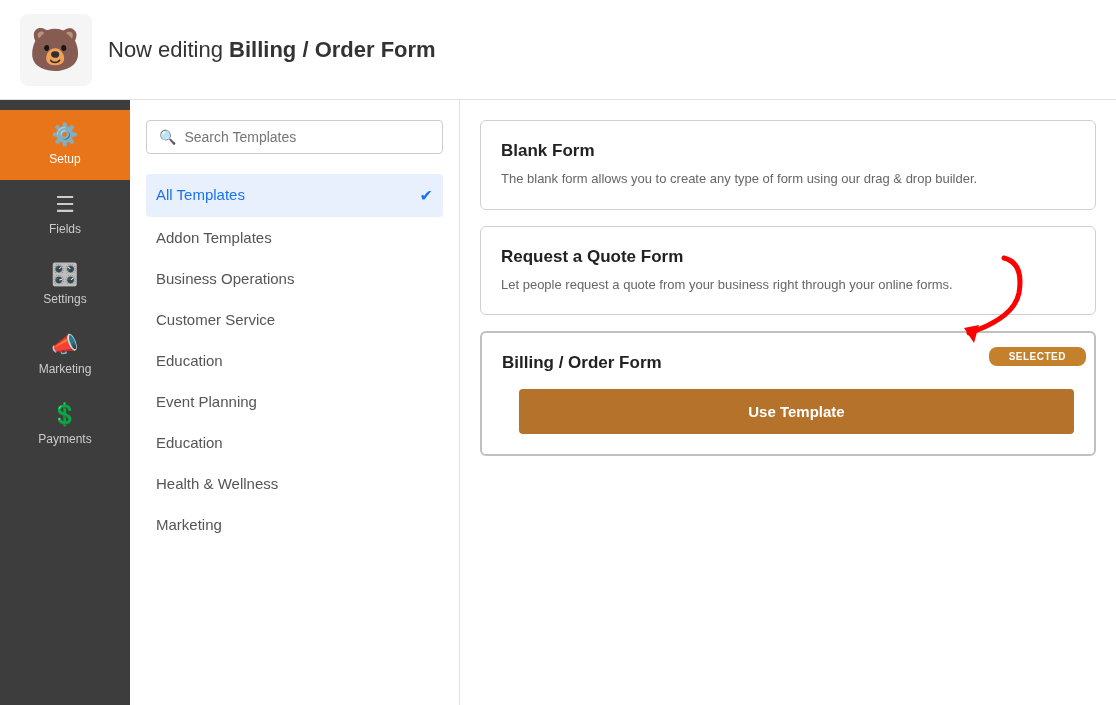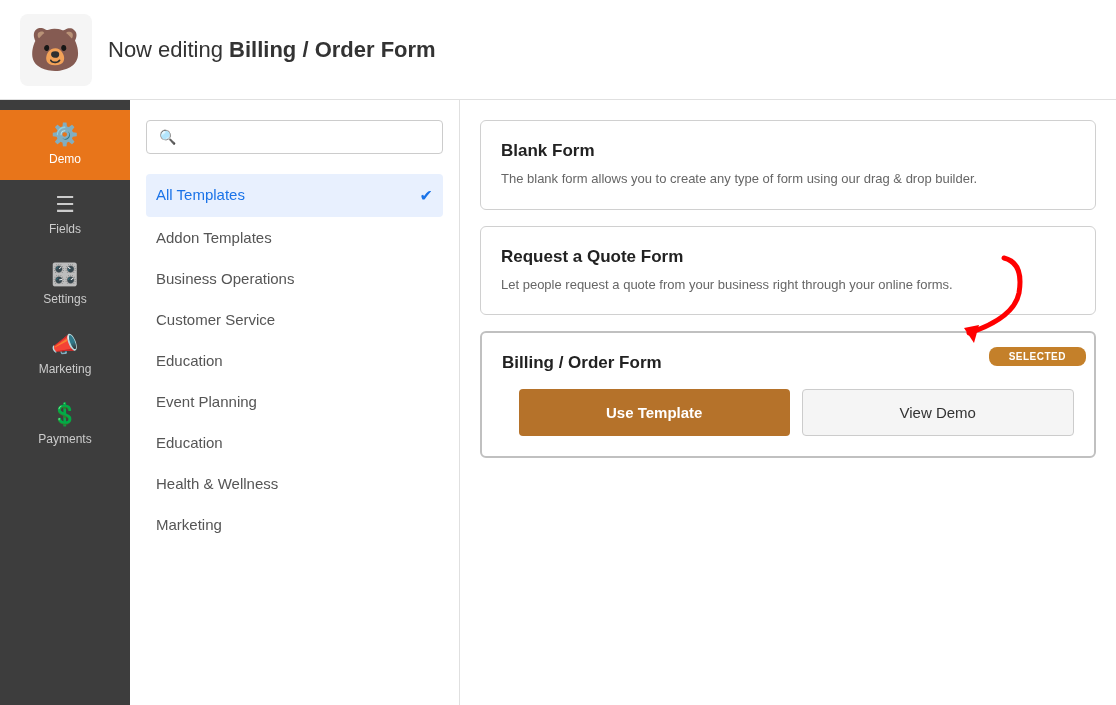--- a/index.html
+++ b/index.html
@@ -226,21 +226,21 @@
   <div class="header-title">
     <span>Now editing </span><strong>Billing / Order Form</strong>
   </div>
 </div>
 
 <div class="main-body">
 
   <div class="sidebar">
     <div class="sidebar-item active">
       <span class="sidebar-icon">⚙️</span>
-      <span class="sidebar-label">Demo</span>
+      <span class="sidebar-label">Setup</span>
     </div>
     <div class="sidebar-item">
       <span class="sidebar-icon">☰</span>
       <span class="sidebar-label">Fields</span>
     </div>
     <div class="sidebar-item">
       <span class="sidebar-icon">🎛️</span>
       <span class="sidebar-label">Settings</span>
     </div>
     <div class="sidebar-item">
@@ -249,20 +249,21 @@
     </div>
     <div class="sidebar-item">
       <span class="sidebar-icon">💲</span>
       <span class="sidebar-label">Payments</span>
     </div>
   </div>
 
   <div class="category-panel">
     <div class="search-box">
       <span class="search-icon-span">🔍</span>
+      <input type="text" placeholder="Search Templates" style="">
     </div>
 
     <div class="category-item active">
       <span>All Templates</span>
       <span class="check-mark">✔</span>
     </div>
     <div class="category-item">
       <span>Addon Templates</span>
     </div>
     <div class="category-item">
@@ -308,20 +309,19 @@
           <svg class="arrow-svg" viewBox="0 0 120 100" xmlns="http://www.w3.org/2000/svg">
             <path d="M90 5 Q110 10 105 40 Q100 65 55 80" stroke="red" stroke-width="5" fill="none" stroke-linecap="round"></path>
             <polygon points="50,75 60,90 65,72" fill="red"></polygon>
           </svg>
         </div>
 
         <h3>Billing / Order Form</h3>
 
         <div class="template-actions">
           <button class="btn-use-template">Use Template</button>
-          <button class="btn-view-demo">View Demo</button>
         </div>
       </div>
 
     </div>
   </div>
 
 </div>
 
 </body></html>

